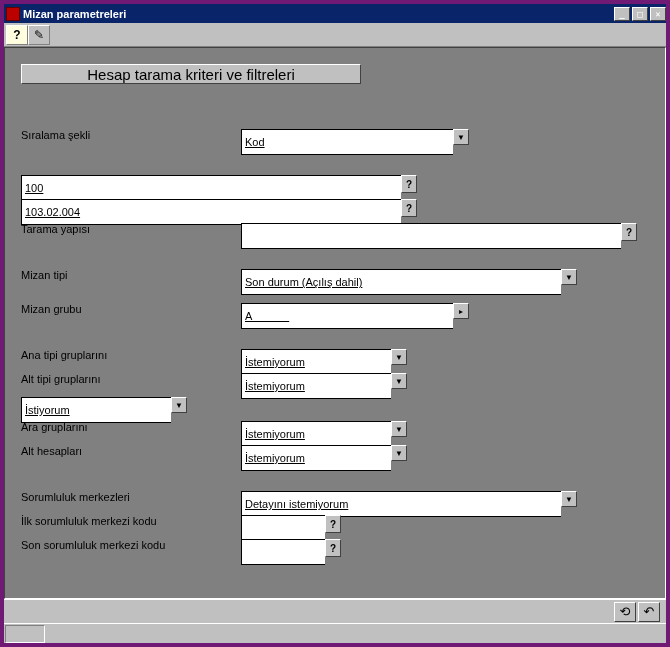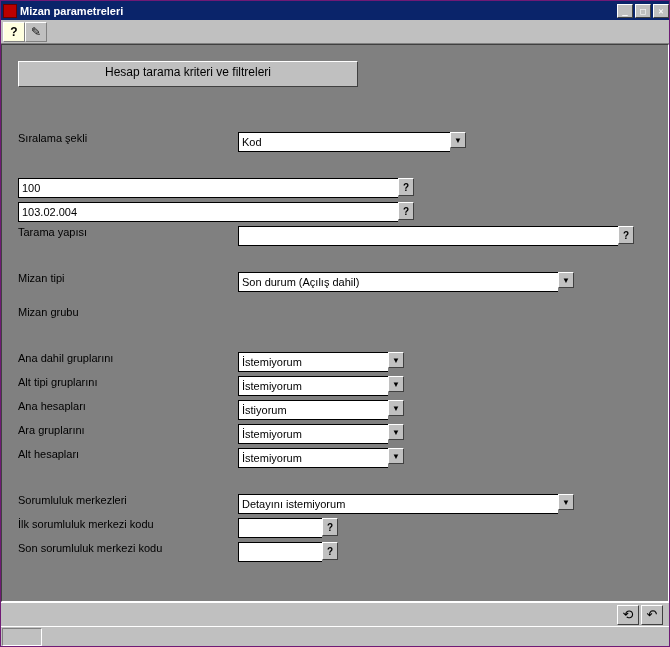--- a/index.html
+++ b/index.html
@@ -8,21 +8,21 @@
     font-family: "Tahoma", "Microsoft Sans Serif", sans-serif;
     font-size: 11px;
     background: #fff;
     width: 670px;
     height: 647px;
     overflow: hidden;
   }
   .window {
     width: 670px;
     height: 647px;
-    border: 1px solid #701a75;
+    border: 4px solid #701a75;
     display: flex;
     flex-direction: column;
     background:#c0c0c0;
   }
   .titlebar {
     height: 19px;
     background: linear-gradient(to right, #0a246a, #0a246a);
     color: #fff;
     display: flex;
     align-items: center;
@@ -77,50 +77,50 @@
     position:relative;
     overflow:auto;
   }
   .inner {
     position:absolute; inset:6px 6px 6px 6px;
     background:#808080;
   }
   .wide-btn {
     display:block;
     margin:10px 0 0 10px;
-    width:340px; height:26px;
+    width:340px; height:20px;
     background:#c0c0c0;
     border:1px solid #404040;
     border-top-color:#fff; border-left-color:#fff;
     text-align:center;
     line-height:20px;
-    font-size:12px;
+    font-size:15px;
     color:#000;
   }
   .form {
     margin-top:45px;
   }
   .row {
     display:flex;
     align-items:flex-start;
     height:24px;
     margin:0 0 0 10px;
   }
   .lbl {
     width:220px;
     color:#000;
     font-size:11px;
   }
   .input {
     background:#fff;
     border:1px solid #000;
-    height:20px;
+    height:26px;
     font-size:11px;
     padding:1px 3px;
-    display:flex; align-items:center;
+    display:flex; align-items:center;text-decoration:underline;
   }
   .dd-arrow {
     width:16px; height:16px;
     background:#c0c0c0;
     border:1px solid #404040;
     border-top-color:#fff; border-left-color:#fff;
     display:flex; align-items:center; justify-content:center;
     font-size:8px;
   }
   .help-btn {
@@ -235,40 +235,43 @@
           <div class="combo">
             <div class="input" style="width:320px">Son durum (Açılış dahil)</div>
             <div class="dd-arrow">▼</div>
           </div>
         </div>
 
         <div class="spacer-sm"></div>
 
         <div class="row">
           <div class="lbl">Mizan grubu</div>
+          <div class="combo">
+            <div class="input" style="width:212px">A______</div>
+            <div class="dd-arrow">▸</div>
+          </div>
         </div>
 
         <div class="spacer-md"></div>
 
         <div class="row">
-          <div class="lbl">Ana dahil gruplarını</div>
+          <div class="lbl">Ana tipi gruplarını</div>
           <div class="combo">
             <div class="input" style="width:150px">İstemiyorum</div>
             <div class="dd-arrow">▼</div>
           </div>
         </div>
         <div class="row">
           <div class="lbl">Alt tipi gruplarını</div>
           <div class="combo">
             <div class="input" style="width:150px">İstemiyorum</div>
             <div class="dd-arrow">▼</div>
           </div>
         </div>
         <div class="row">
-          <div class="lbl">Ana hesapları</div>
           <div class="combo">
             <div class="input" style="width:150px">İstiyorum</div>
             <div class="dd-arrow">▼</div>
           </div>
         </div>
         <div class="row">
           <div class="lbl">Ara gruplarını</div>
           <div class="combo">
             <div class="input" style="width:150px">İstemiyorum</div>
             <div class="dd-arrow">▼</div>

